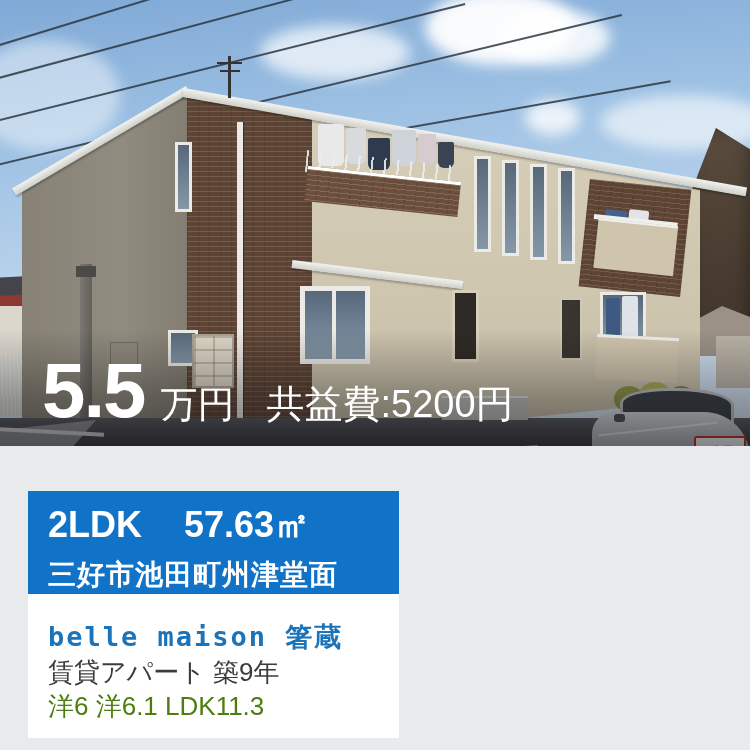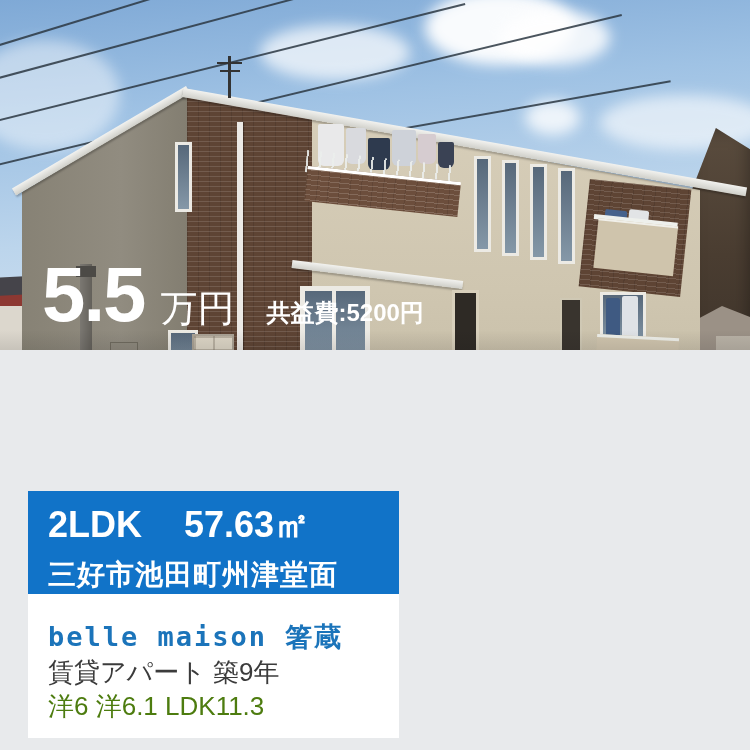--- a/index.html
+++ b/index.html
@@ -2,36 +2,36 @@
 <html><head>
 <meta charset="utf-8">
 <style>
   html,body{margin:0;padding:0;}
   body{width:750px;height:750px;overflow:hidden;background:#e8eaec;
        font-family:"Liberation Sans","DejaVu Sans",sans-serif;}
   .abs{position:absolute;}
   #page{position:relative;width:750px;height:750px;}
 
   
-  #photo{position:absolute;left:0;top:0;width:750px;height:350px;overflow:hidden;
+  #photo{position:absolute;left:0;top:0;width:750px;height:446px;overflow:hidden;
          background:linear-gradient(175deg,#7fa9d6 0%,#9fc2e4 30%,#bcd5ec 60%,#d8e5f1 100%);}
   .cloud{position:absolute;background:#fff;border-radius:50%;filter:blur(7px);}
   .pline{position:absolute;height:2px;background:#2b3742;transform-origin:left center;opacity:.85;}
   .fascia{position:absolute;background:linear-gradient(180deg,#f2f2ef,#cfcfc9);transform-origin:left center;box-shadow:0 2px 2px rgba(0,0,0,.25);}
   .brick{background-color:#5e4434;background-image:
      repeating-linear-gradient(180deg,rgba(255,255,255,.13) 0 1px,rgba(0,0,0,0) 1px 5px),
      repeating-linear-gradient(90deg,rgba(0,0,0,.10) 0 1px,rgba(0,0,0,0) 1px 11px);}
   .win{position:absolute;background:linear-gradient(180deg,#57687a,#8598a8);border:3px solid #eceae4;box-sizing:border-box;}
   .laundry{position:absolute;border-radius:2px 2px 6px 6px;}
   #priceShade{position:absolute;left:0;top:330px;width:750px;height:155px;
       background:linear-gradient(180deg,rgba(15,15,18,0) 0%,rgba(15,15,18,.35) 45%,rgba(10,10,14,.62) 100%);}
   #priceRow{position:absolute;left:42px;bottom:16px;display:flex;align-items:baseline;color:#fff;}
   #priceAmount{font-size:78px;font-weight:800;letter-spacing:-2px;line-height:1;}
   #priceUnit{font-size:37px;font-weight:400;margin-left:16px;}
-  #priceFee{font-size:24px;font-weight:700;margin-left:32px;}
+  #priceFee{font-size:38px;font-weight:400;margin-left:32px;}
 
   
   #info{position:absolute;left:0;top:485px;width:750px;height:265px;background:#e8eaec;}
   #infoCard{position:absolute;left:28px;top:6px;width:371px;height:247px;background:#fff;}
   #blueBox{position:absolute;left:0;top:0;width:371px;height:103px;background:#1173c8;color:#fff;box-sizing:border-box;padding:10px 0 0 20px;}
   #blueLine1{display:flex;align-items:baseline;gap:42px;font-size:36px;font-weight:700;}
   #blueLine2{font-size:28px;font-weight:700;margin-top:6px;letter-spacing:1px;}
   #nameLine{position:absolute;left:20px;top:128px;font-size:27px;font-weight:700;color:#1b74ba;
             font-family:"DejaVu Sans Mono","Liberation Mono",monospace;letter-spacing:2px;}
   #typeLine{position:absolute;left:20px;top:164px;font-size:26px;color:#3b3b3b;}

